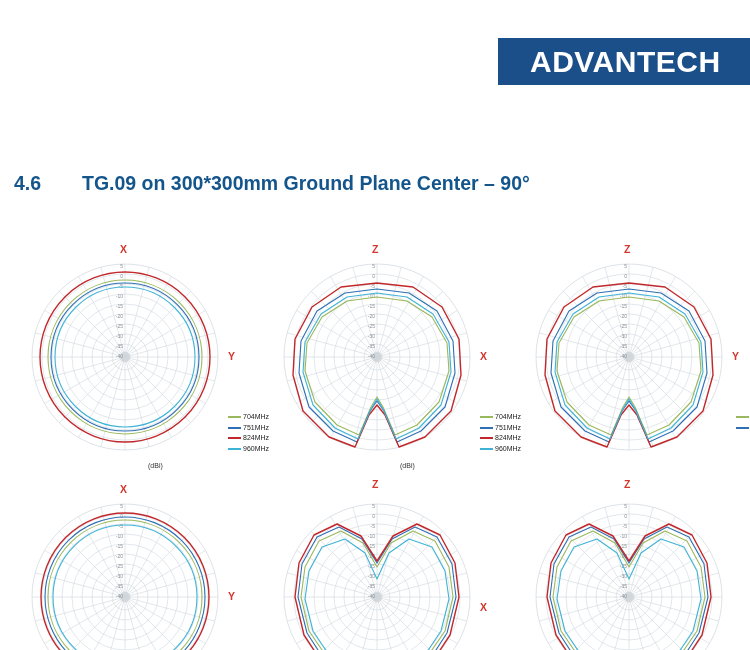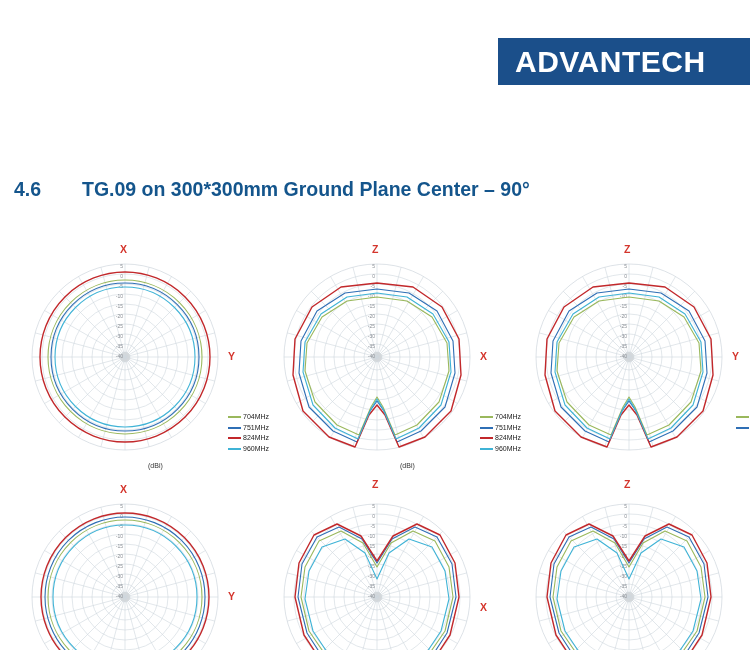--- a/index.html
+++ b/index.html
@@ -26,29 +26,29 @@
     display: flex;
     align-items: center;
     justify-content: flex-start;
     overflow: hidden;
   }
   #logo-text {
     color: #ffffff;
     font-size: 30px;
     font-weight: bold;
     letter-spacing: 0.5px;
-    padding-left: 17px;
+    padding-left: 32px;
     white-space: nowrap;
     font-family: "Liberation Sans", sans-serif;
   }
 
   
   #section-heading {
     position: absolute;
-    top: 178px;
+    top: 172px;
     left: 14px;
     width: 720px;
     color: #14558c;
     font-size: 19.5px;
     font-weight: bold;
     white-space: nowrap;
   }
   #section-number {
     display: inline-block;
     width: 68px;

